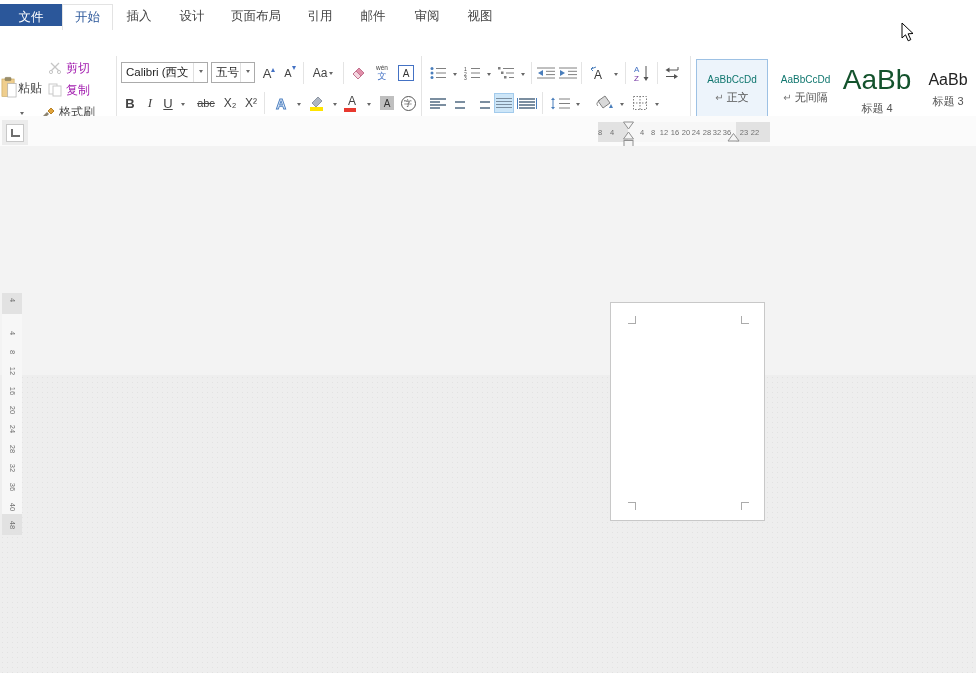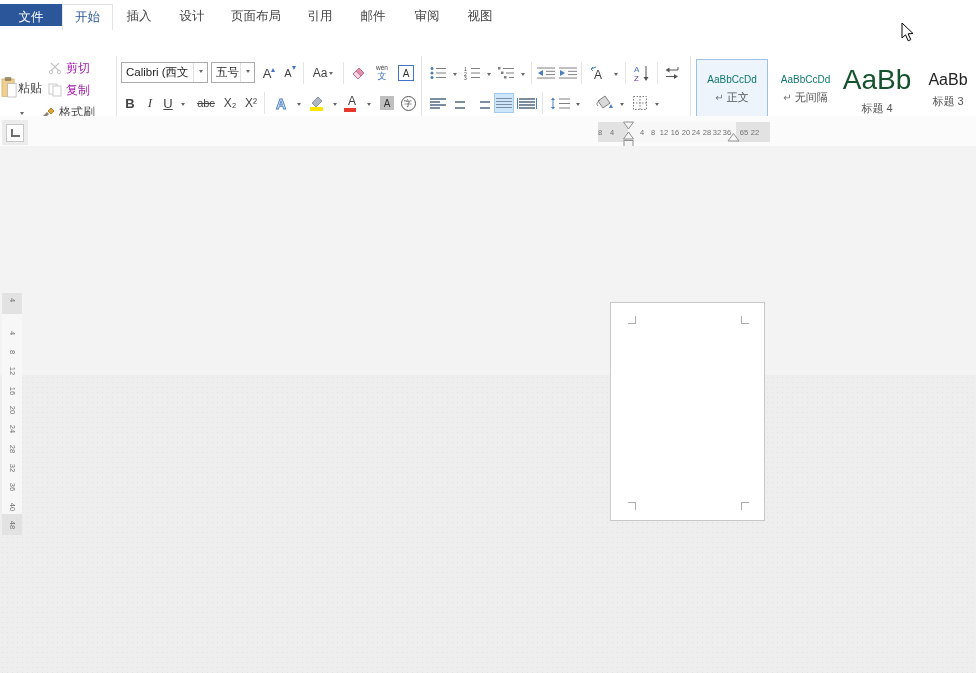--- a/index.html
+++ b/index.html
@@ -450,21 +450,21 @@
     <span class="hnum" style="left:8px">4</span>
     <span class="hnum" style="left:38px">4</span>
     <span class="hnum" style="left:49px">8</span>
     <span class="hnum" style="left:60px">12</span>
     <span class="hnum" style="left:71px">16</span>
     <span class="hnum" style="left:82px">20</span>
     <span class="hnum" style="left:92px">24</span>
     <span class="hnum" style="left:103px">28</span>
     <span class="hnum" style="left:113px">32</span>
     <span class="hnum" style="left:123px">36</span>
-    <span class="hnum" style="left:140px">65</span>
+    <span class="hnum" style="left:140px">23</span>
     <span class="hnum" style="left:151px">22</span>
     <svg class="b" style="left:24px;top:-1px;overflow:visible" width="13" height="27" viewBox="0 0 13 27">
       <polygon points="1.5,1 11.5,1 6.5,8" fill="#F5F5F5" stroke="#909090"></polygon>
       <polygon points="6.5,11 1.5,18 11.5,18" fill="#F5F5F5" stroke="#909090"></polygon>
       <rect x="2" y="19.5" width="9" height="6" fill="#F5F5F5" stroke="#909090"></rect>
     </svg>
     <svg class="b" style="left:129px;top:11px" width="13" height="9" viewBox="0 0 13 9">
       <polygon points="6.5,0.5 1,8 12,8" fill="#F5F5F5" stroke="#909090"></polygon>
     </svg>
   </div>

